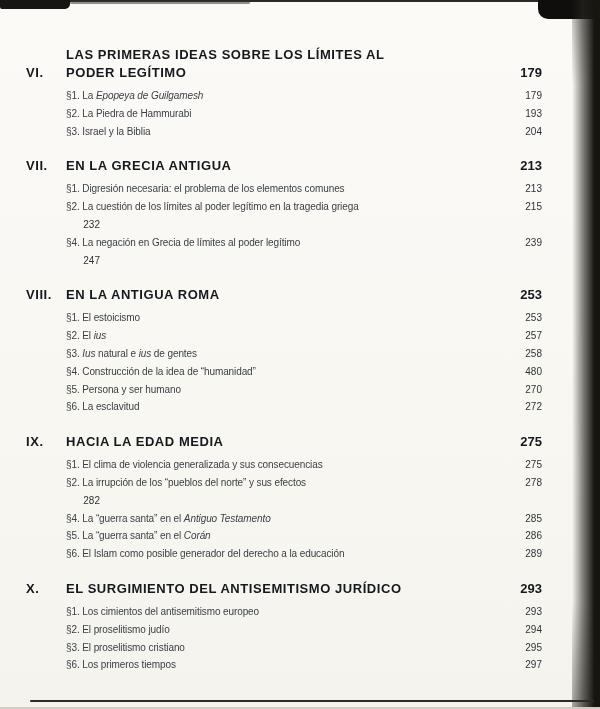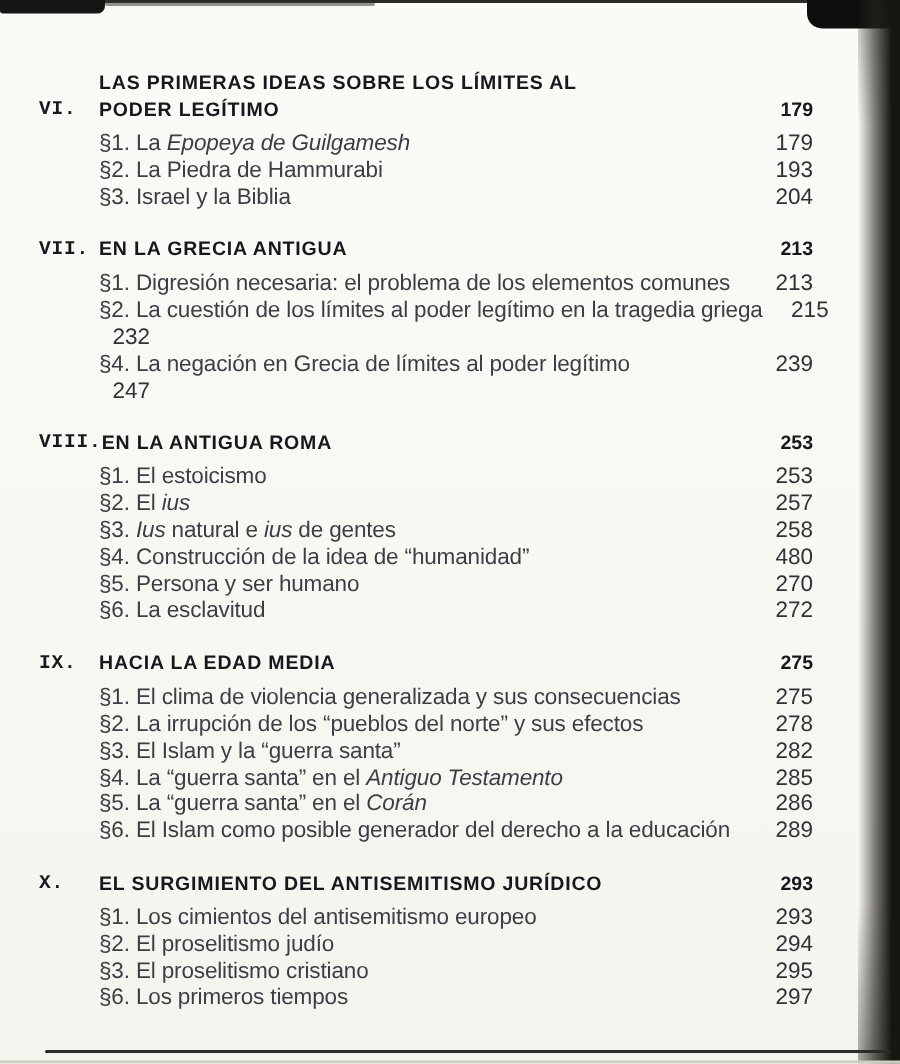--- a/index.html
+++ b/index.html
@@ -22,28 +22,28 @@
   .heading-row {
     display: flex;
     align-items: flex-end;
     font-weight: bold;
     color: #15181c;
     font-size: 13px;
     letter-spacing: 0.55px;
     line-height: 18px;
     margin-bottom: 5px;
   }
-  .numeral { flex: 0 0 40px; font-family: Liberation Mono, monospace; }
+  .numeral { flex: 0 0 40px; }
   .heading-title { flex: 1; padding-right: 10px; white-space: pre-line; }
   .heading-page { flex: 0 0 34px; text-align: right; letter-spacing: 0; }
   .entry-row {
     display: flex;
     align-items: flex-end;
     color: #3a3f45;
-    font-size: 15px;
+    font-size: 10px;
     letter-spacing: -0.1px;
     line-height: 17.8px;
     padding-left: 40px;
   }
   .entry-label { flex: 1; padding-right: 10px; white-space: nowrap; }
   .entry-label i { font-style: italic; }
   .entry-page { flex: 0 0 34px; text-align: right; color: #2e3338; letter-spacing: 0; }
 
   
   .artifact { position: absolute; pointer-events: none; }
@@ -150,21 +150,20 @@
       </div>
       <div class="entry-row">
         <span class="entry-label"><span>§1. El clima de violencia generalizada y sus consecuencias</span></span>
         <span class="entry-page">275</span>
       </div>
       <div class="entry-row">
         <span class="entry-label"><span>§2. La irrupción de los “pueblos del norte” y sus efectos</span></span>
         <span class="entry-page">278</span>
       </div>
       <div class="entry-row">
-        <span class="entry-label"><span>§3. El Islam y la “guerra santa”</span></span>
         <span class="entry-page">282</span>
       </div>
       <div class="entry-row">
         <span class="entry-label"><span>§4. La “guerra santa” en el </span><i>Antiguo Testamento</i></span>
         <span class="entry-page">285</span>
       </div>
       <div class="entry-row">
         <span class="entry-label"><span>§5. La “guerra santa” en el </span><i>Corán</i></span>
         <span class="entry-page">286</span>
       </div>

